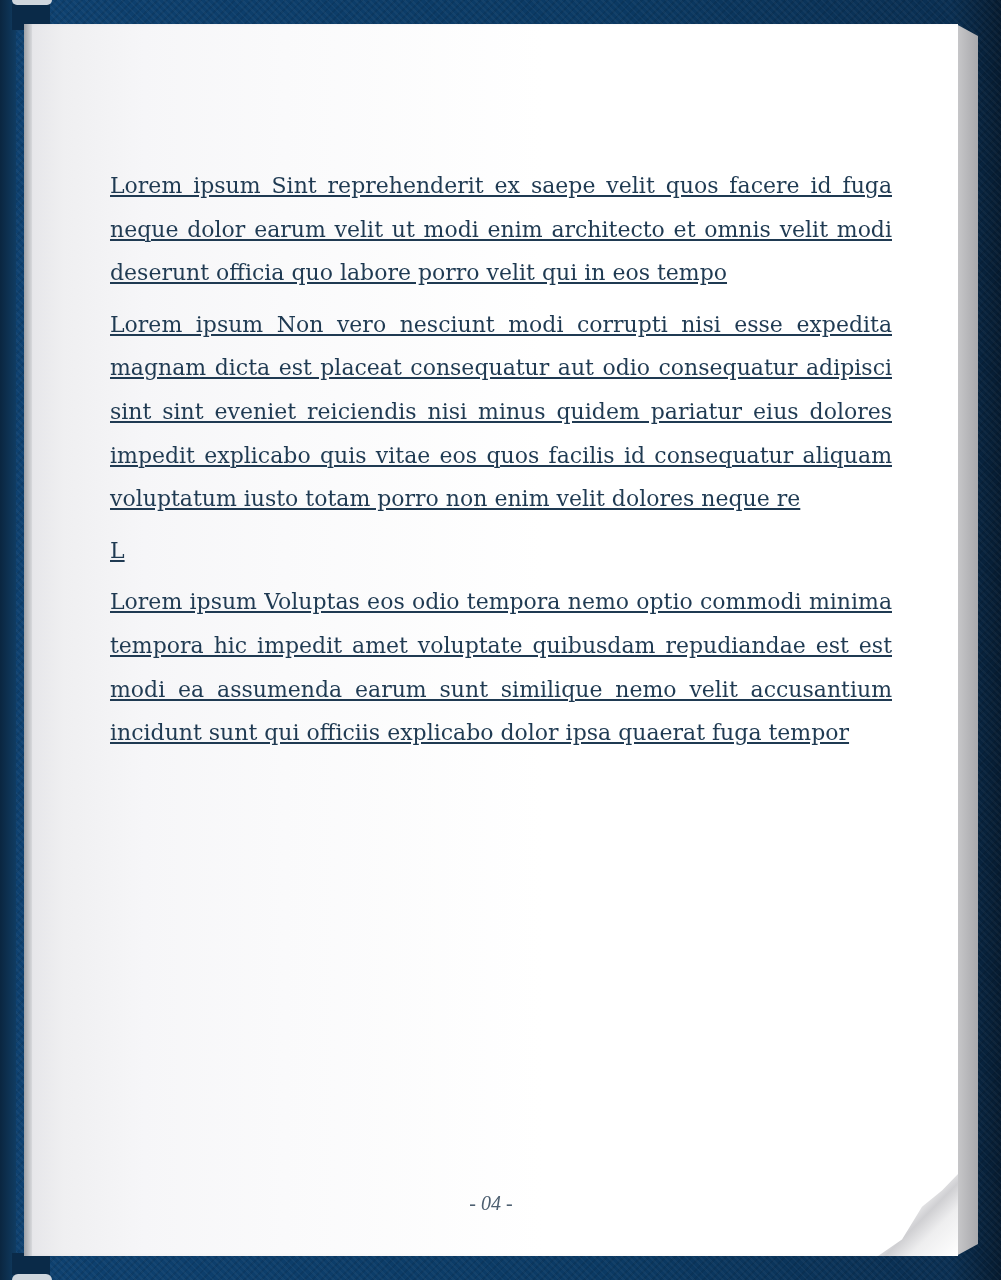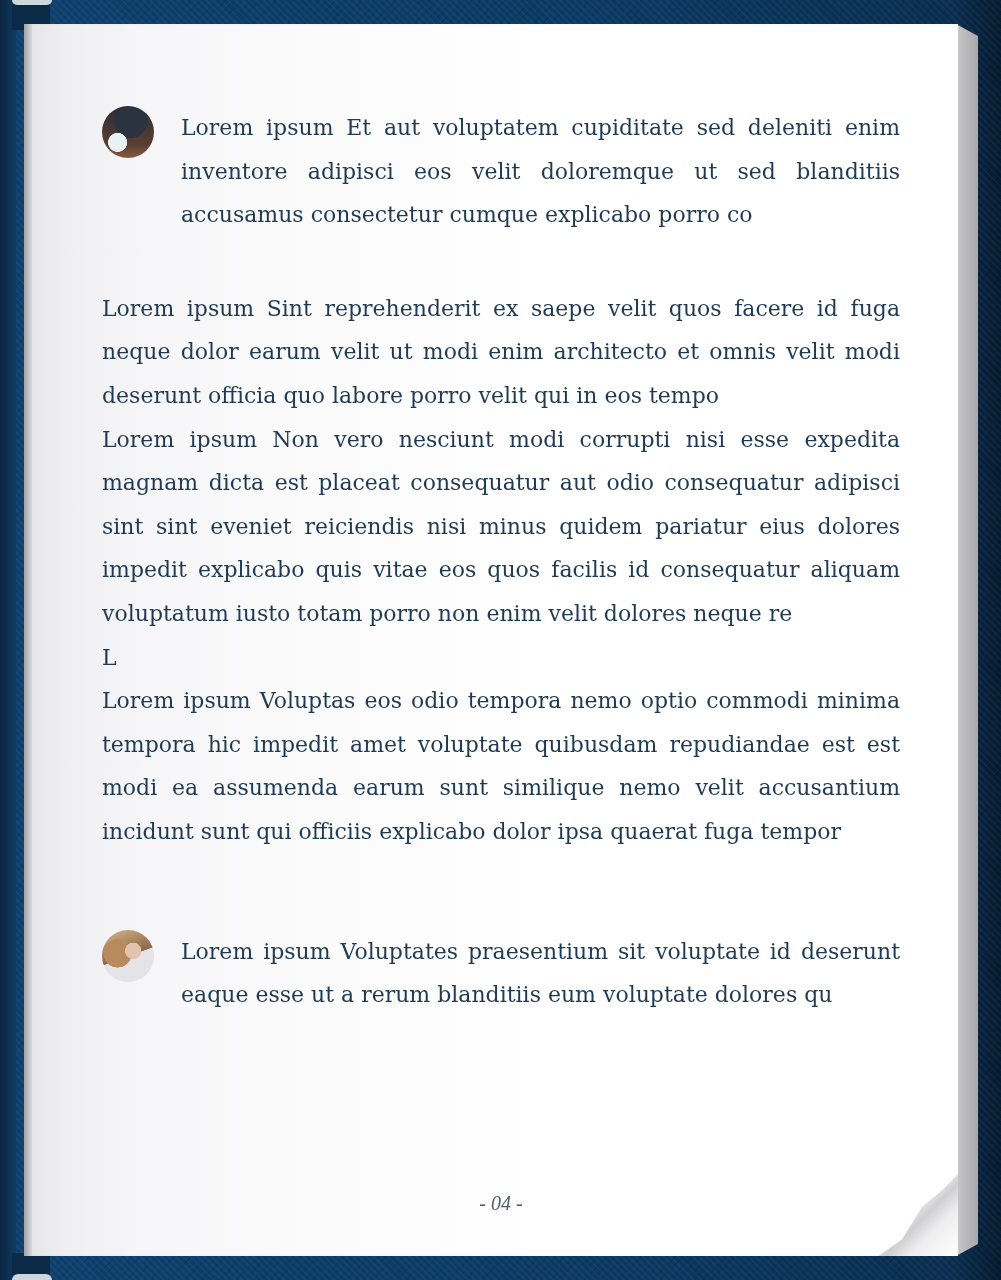--- a/index.html
+++ b/index.html
@@ -55,63 +55,55 @@
   }
   .block-avatar { display:flex; align-items:flex-start; }
   .avatar {
     flex:none; width:52px; height:52px; border-radius:50%; margin-top:0px;
     margin-right:27px; overflow:hidden; position:relative;
   }
   .avatar.a1 { background:radial-gradient(circle at 30% 70%, #e8f1f4 0 18%, transparent 19%), radial-gradient(circle at 55% 30%, #2b3240 0 35%, transparent 36%), linear-gradient(180deg,#2a2d33,#5a3e32 75%,#8a5a40); }
   .avatar.a2 { background:radial-gradient(circle at 55% 45%, #c89a7c 0 22%, transparent 23%), radial-gradient(circle at 40% 25%, #2c1d16 0 30%, transparent 31%), linear-gradient(160deg,#3b2a22,#6d4a3a 60%,#e9e9ea 61%); }
   .avatar.a3 { background:radial-gradient(circle at 60% 40%, #e5c2ad 0 18%, transparent 19%), radial-gradient(circle at 60% 45%, #c8203a 0 3%, transparent 4%), radial-gradient(circle at 30% 45%, #b98a5e 0 30%, transparent 31%), linear-gradient(160deg,#d8b58a,#8a6a4a 50%,#e4e4e6 51%); }
   .avatar-text { flex:1; text-align:justify; }
-  p { margin:0; text-align:justify; }
+  p { margin:8px; text-align:justify;text-decoration:underline; }
   .gap-after-a1 { height:50px; }
   .gap-after-p4 { height:58px; }
   .gap-between-avatars { height:18px; }
   .page-number {
-    position:absolute; left:10px; width:934px; top:1168px; text-align:center;
+    position:absolute; left:0; width:934px; top:1168px; text-align:center;
     font-style:italic; color:#4d5f70; font-size:20px;
     font-family: "Liberation Serif", "DejaVu Serif", serif;
   }
 </style>
 </head>
 <body>
 
 <div class="spine-dark"></div>
 <div class="spine-block-top"></div>
 <div class="spine-tab-top"></div>
 <div class="spine-block-bottom"></div>
 <div class="spine-tab-bottom"></div>
 <div class="page-edge-right"></div>
 
 <div class="page">
   <div class="page-fold-line"></div>
 
   <div class="content">
-    <div class="block-avatar">
-      <div class="avatar a1"></div>
-      <div class="avatar-text">Lorem ipsum Et aut voluptatem cupiditate sed deleniti enim inventore adipisci eos velit doloremque ut sed blanditiis accusamus consectetur cumque explicabo porro co</div>
-    </div>
 
     <div class="gap-after-a1"></div>
 
     <p>Lorem ipsum Sint reprehenderit ex saepe velit quos facere id fuga neque dolor earum velit ut modi enim architecto et omnis velit modi deserunt officia quo labore porro velit qui in eos tempo</p>
     <p>Lorem ipsum Non vero nesciunt modi corrupti nisi esse expedita magnam dicta est placeat consequatur aut odio consequatur adipisci sint sint eveniet reiciendis nisi minus quidem pariatur eius dolores impedit explicabo quis vitae eos quos facilis id consequatur aliquam voluptatum iusto totam porro non enim velit dolores neque re</p>
     <p>L</p>
     <p>Lorem ipsum Voluptas eos odio tempora nemo optio commodi minima tempora hic impedit amet voluptate quibusdam repudiandae est est modi ea assumenda earum sunt similique nemo velit accusantium incidunt sunt qui officiis explicabo dolor ipsa quaerat fuga tempor</p>
 
     <div class="gap-after-p4"></div>
 
 
     <div class="gap-between-avatars"></div>
 
-    <div class="block-avatar">
-      <div class="avatar a3"></div>
-      <div class="avatar-text">Lorem ipsum Voluptates praesentium sit voluptate id deserunt eaque esse ut a rerum blanditiis eum voluptate dolores qu</div>
-    </div>
   </div>
 
   <div class="page-number">- 04 -</div>
 
   <div class="curl"></div>
 </div>
 
 </body></html>

